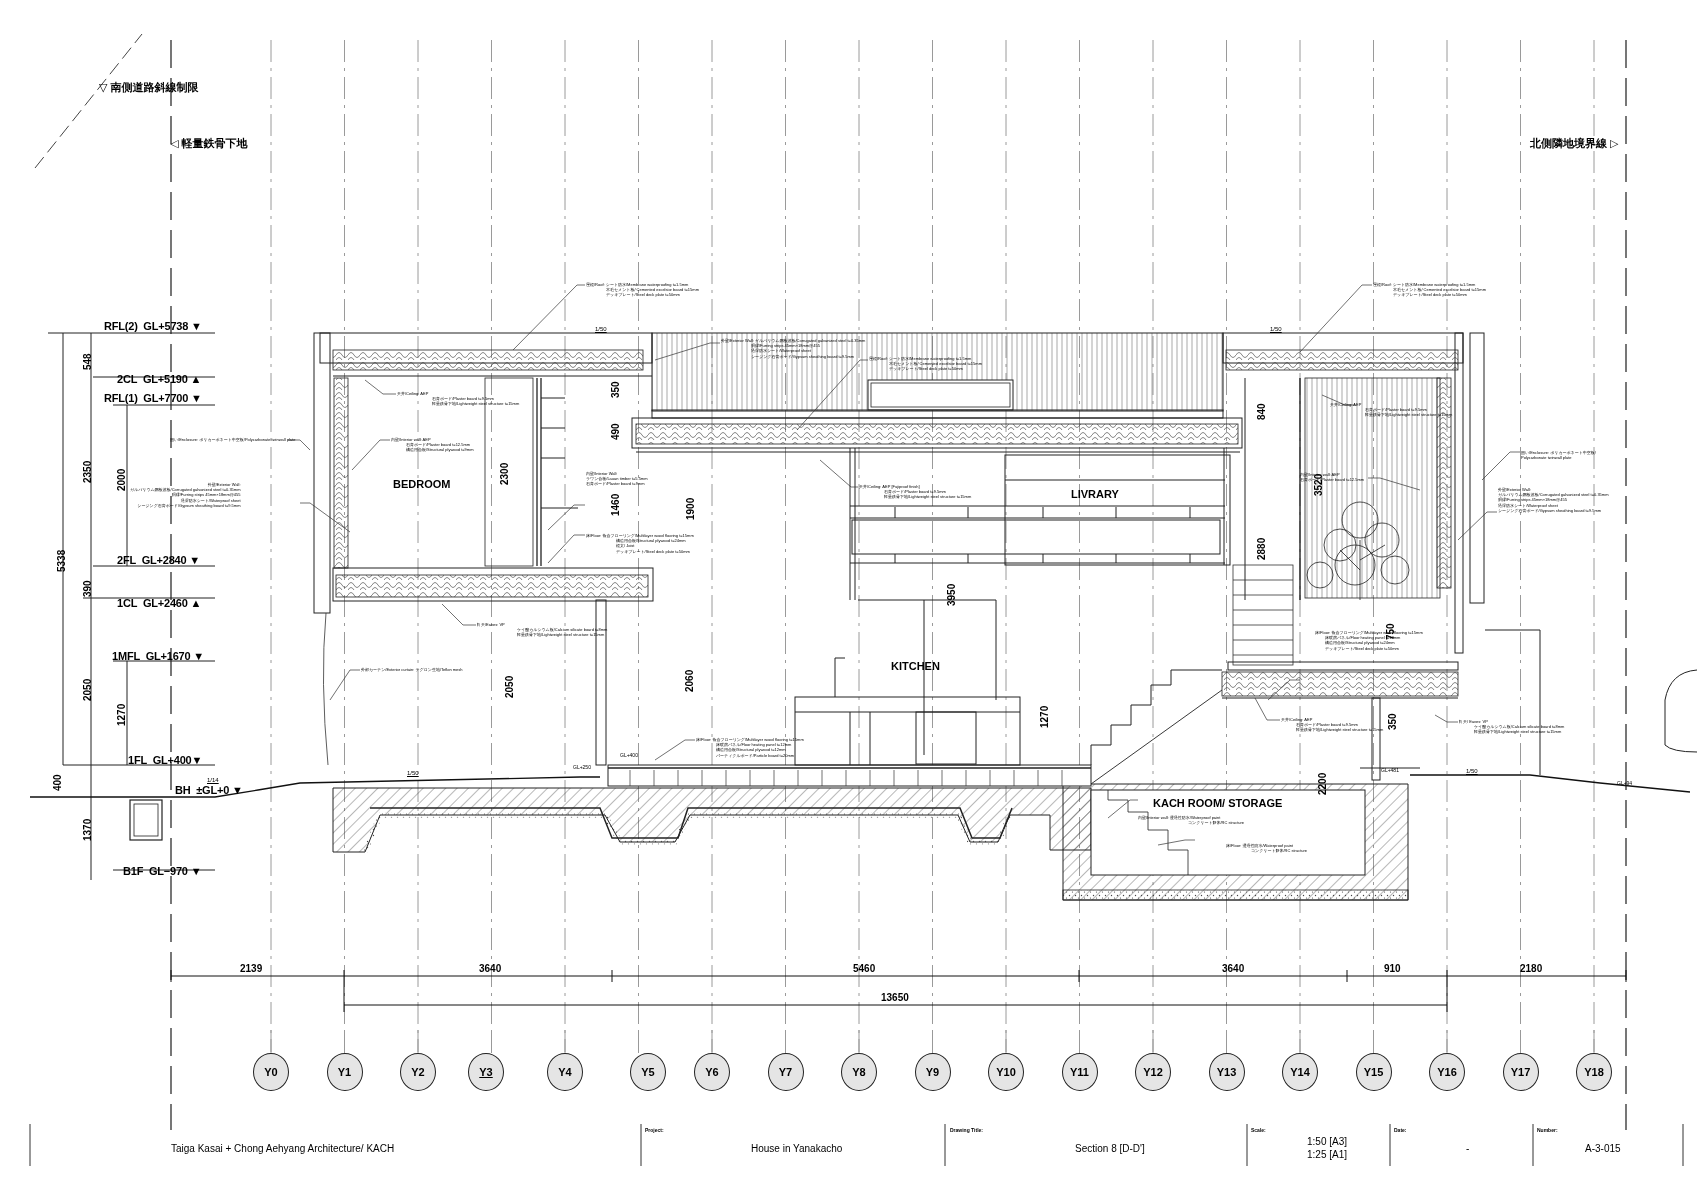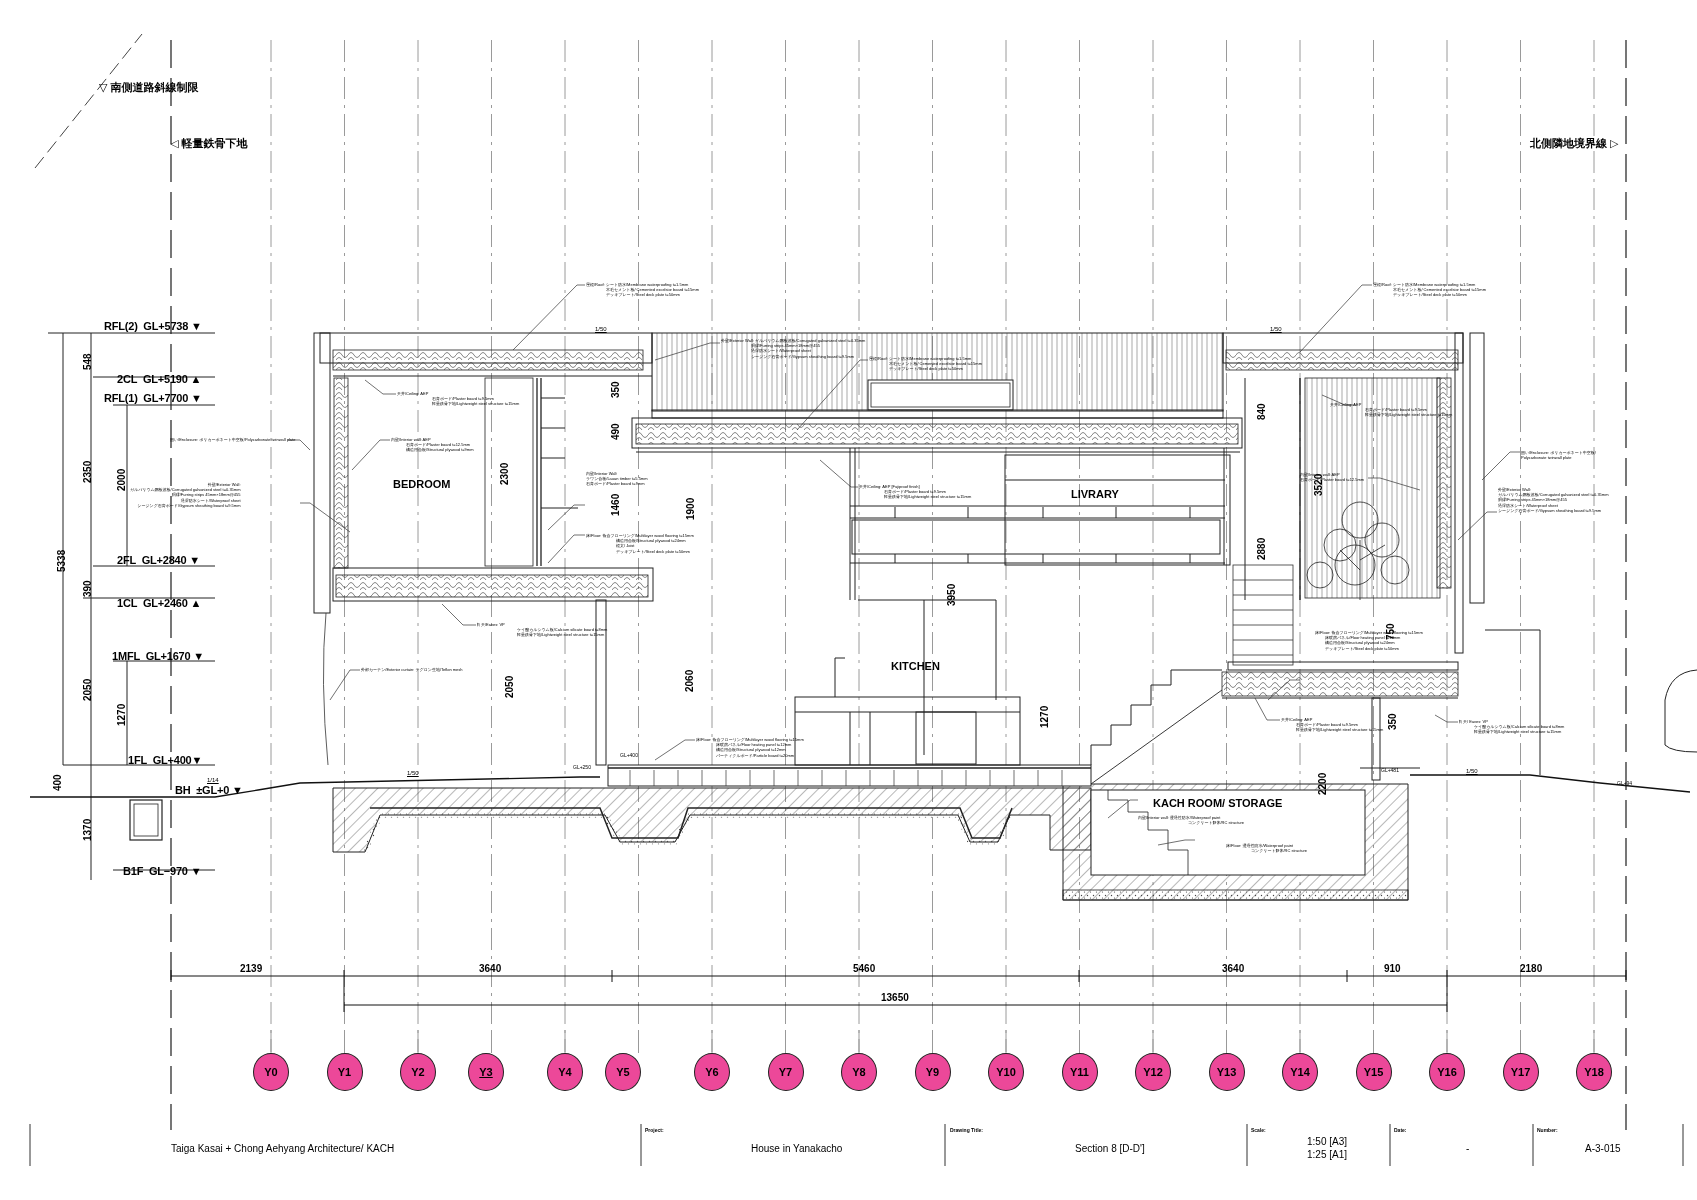--- a/index.html
+++ b/index.html
@@ -7,21 +7,21 @@
          font-family: "Liberation Sans", "DejaVu Sans", sans-serif; color: #000; }
   svg { position: absolute; left: 0; top: 0; }
   .lbl { position: absolute; white-space: nowrap; font-weight: bold; line-height: 1; }
   .lvl { font-size: 11px; letter-spacing: -0.2px; }
   .room { font-size: 11px; font-weight: bold; }
   .dim { font-size: 10px; font-weight: bold; }
   .vdim { font-size: 10px; font-weight: bold; transform: rotate(-90deg); transform-origin: left top; }
   .jp { font-size: 11px; font-weight: bold; }
   .grid-bubble { position: absolute; width: 36px; height: 38px; border: 1px solid #222; border-radius: 50%;
                  box-sizing: border-box; display: flex; align-items: center; justify-content: center;
-                 font-size: 11px; font-weight: bold; background: #ec4899; text-align: center; }
+                 font-size: 11px; font-weight: bold; background: #e5e5e5; text-align: center; }
   .tb-cap { position: absolute; font-size: 5px; font-weight: bold; }
   .tb-val { position: absolute; font-size: 10px; white-space: nowrap; }
   .note { position: absolute; font-size: 4px; white-space: nowrap; color: #000; line-height: 1.3; }
 </style>
 </head>
 <body>
 
 <svg width="1697" height="1200" viewBox="0 0 1697 1200" xmlns="http://www.w3.org/2000/svg">
   <defs>
     <pattern id="hatch" width="8" height="8" patternUnits="userSpaceOnUse" patternTransform="rotate(45)">
@@ -501,21 +501,21 @@
 <div class="lbl dim" style="left:1222px;top:964px;">3640</div>
 <div class="lbl dim" style="left:1384px;top:964px;">910</div>
 <div class="lbl dim" style="left:1520px;top:964px;">2180</div>
 <div class="lbl dim" style="left:881px;top:993px;">13650</div>
 
 <div class="grid-bubble" style="left:253px;top:1053px;">Y0</div>
 <div class="grid-bubble" style="left:326.5px;top:1053px;">Y1</div>
 <div class="grid-bubble" style="left:400px;top:1053px;">Y2</div>
 <div class="grid-bubble" style="left:468px;top:1053px;text-decoration:underline;">Y3</div>
 <div class="grid-bubble" style="left:547px;top:1053px;">Y4</div>
-<div class="grid-bubble" style="left:605px;top:1053px;">Y5</div>
+<div class="grid-bubble" style="left:630px;top:1053px;">Y5</div>
 <div class="grid-bubble" style="left:694px;top:1053px;">Y6</div>
 <div class="grid-bubble" style="left:767.5px;top:1053px;">Y7</div>
 <div class="grid-bubble" style="left:841px;top:1053px;">Y8</div>
 <div class="grid-bubble" style="left:914.5px;top:1053px;">Y9</div>
 <div class="grid-bubble" style="left:988px;top:1053px;">Y10</div>
 <div class="grid-bubble" style="left:1061.5px;top:1053px;">Y11</div>
 <div class="grid-bubble" style="left:1135px;top:1053px;">Y12</div>
 <div class="grid-bubble" style="left:1208.5px;top:1053px;">Y13</div>
 <div class="grid-bubble" style="left:1282px;top:1053px;">Y14</div>
 <div class="grid-bubble" style="left:1355.5px;top:1053px;">Y15</div>

